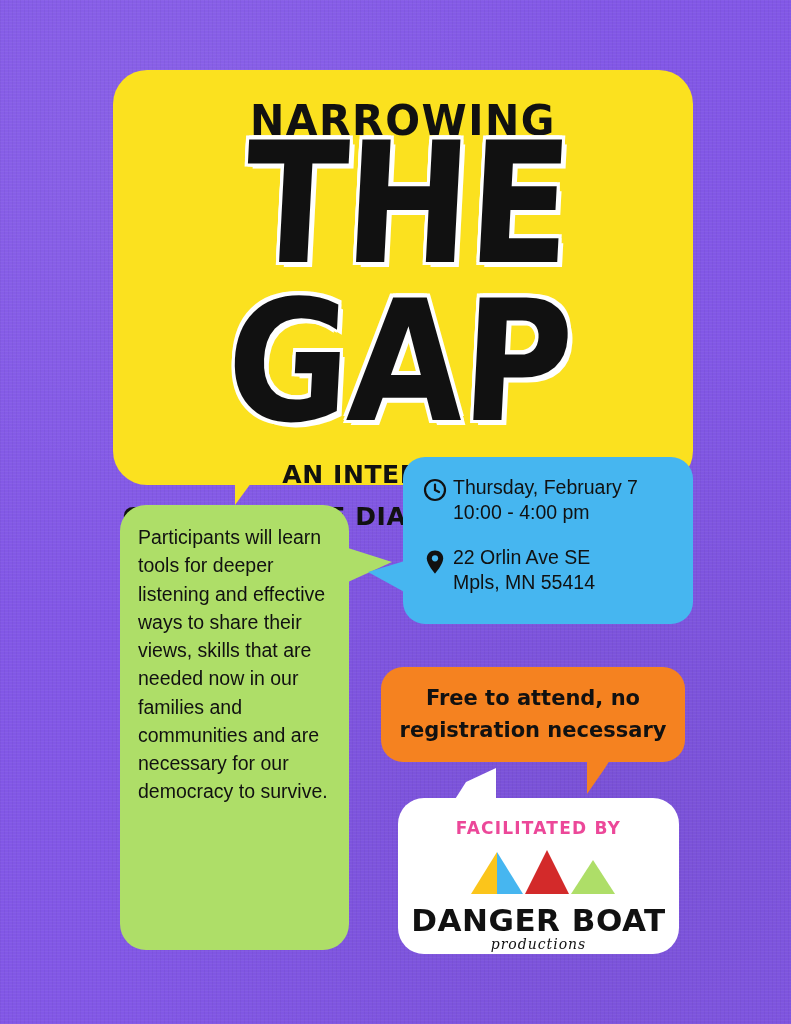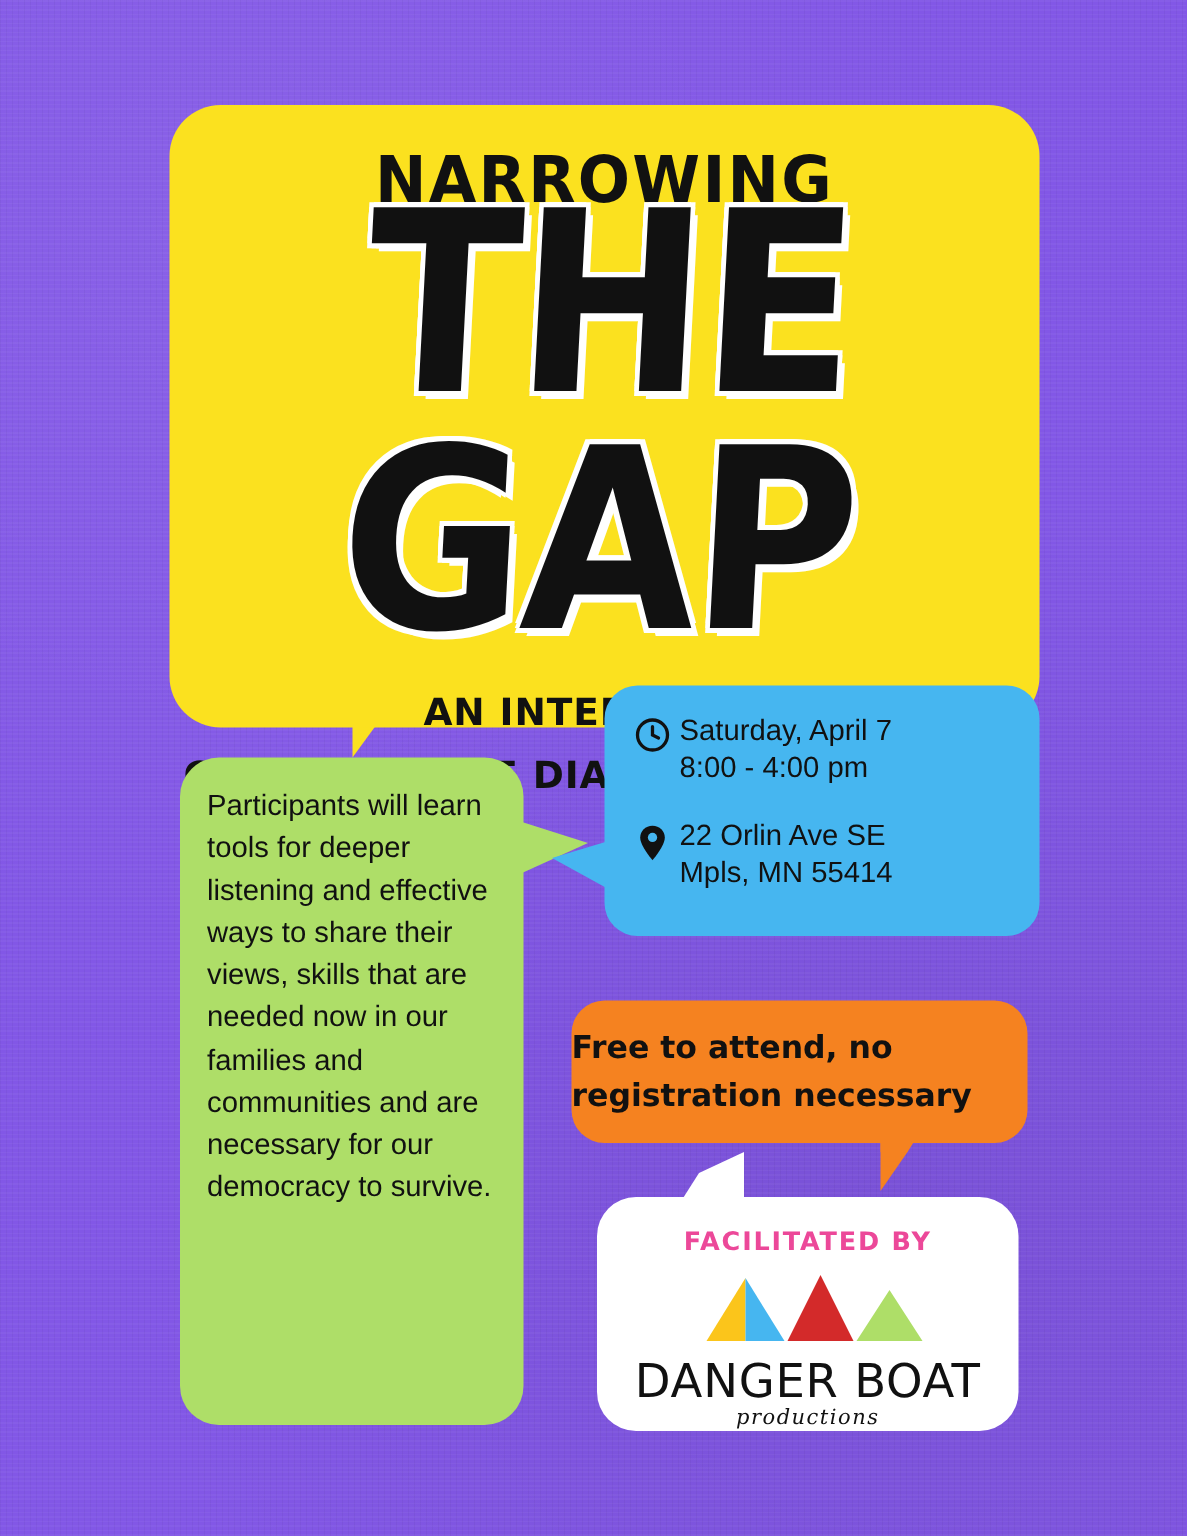--- a/index.html
+++ b/index.html
@@ -130,21 +130,21 @@
   .info-lines { font-size: 19.5px; line-height: 1.28; color: #111; }
 
   
   .free-bubble {
     position: absolute;
     left: 381px; top: 667px;
     width: 304px; height: 95px;
     background: #f58220;
     border-radius: 22px;
     display: flex; flex-direction: column;
-    justify-content: center;
+    align-items: center; justify-content: center;
   }
   .free-tail {
     position: absolute;
     left: 587px; top: 752px;
     width: 0; height: 0;
     border-left: 18px solid #f58220;
     border-right: 10px solid transparent;
     border-top: 16px solid #f58220;
     border-bottom: 26px solid transparent;
   }
@@ -173,21 +173,21 @@
     border-top: 14px solid transparent;
   }
   .fac-label {
     margin-top: 20px;
     font-size: 17px; font-weight: bold; letter-spacing: 1.2px;
     color: #ec4899; font-family: "DejaVu Sans", sans-serif;
   }
   .logo-marks { margin-top: 8px; height: 50px; }
   .brand {
     margin-top: 2px;
-    font-size: 31px; font-weight: normal; letter-spacing: 0.5px;
+    font-size: 31px; font-weight: bold; letter-spacing: 0.5px;
     color: #111; font-family: "DejaVu Sans", sans-serif;
   }
   .brand-sub {
     font-size: 14px; color: #111;
     font-family: "DejaVu Serif", serif;
     font-style: italic;
     letter-spacing: 1px;
     margin-top: -2px;
   }
 </style>
@@ -213,22 +213,22 @@
 <div class="info-tail"></div>
 <div class="info-bubble">
   <div class="info-row time">
     <div class="info-icon">
       <svg viewBox="0 0 24 24" width="24" height="24">
         <circle cx="12" cy="12" r="10" fill="none" stroke="#111" stroke-width="2.2"></circle>
         <path d="M12 6.5 L12 12 L16 14" fill="none" stroke="#111" stroke-width="2.2" stroke-linecap="round"></path>
       </svg>
     </div>
     <div class="info-lines">
-      <div>Saturday, April 7</div>
-      <div>8:00 - 4:00 pm</div>
+      <div>Thursday, February 7</div>
+      <div>10:00 - 4:00 pm</div>
     </div>
   </div>
   <div class="info-row place">
     <div class="info-icon">
       <svg viewBox="0 0 24 24" width="24" height="26">
         <path d="M12 1.5 C7.3 1.5 3.8 5 3.8 9.4 C3.8 15.2 12 24.5 12 24.5 C12 24.5 20.2 15.2 20.2 9.4 C20.2 5 16.7 1.5 12 1.5 Z" fill="#111"></path>
         <circle cx="12" cy="9.3" r="3.1" fill="#46b6f0"></circle>
       </svg>
     </div>
     <div class="info-lines">

